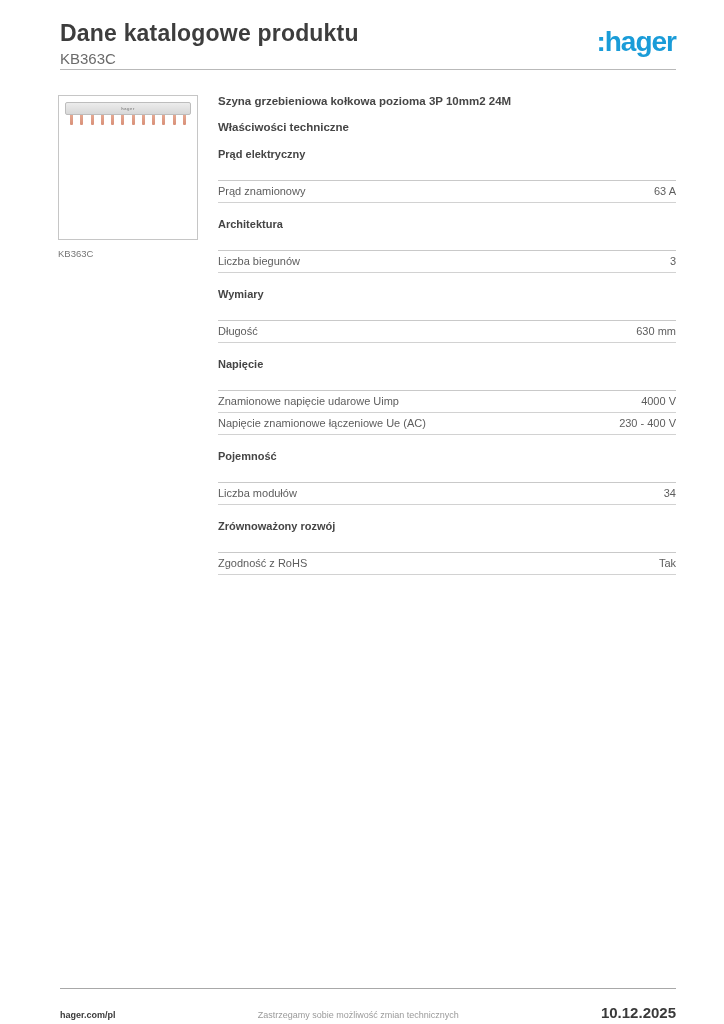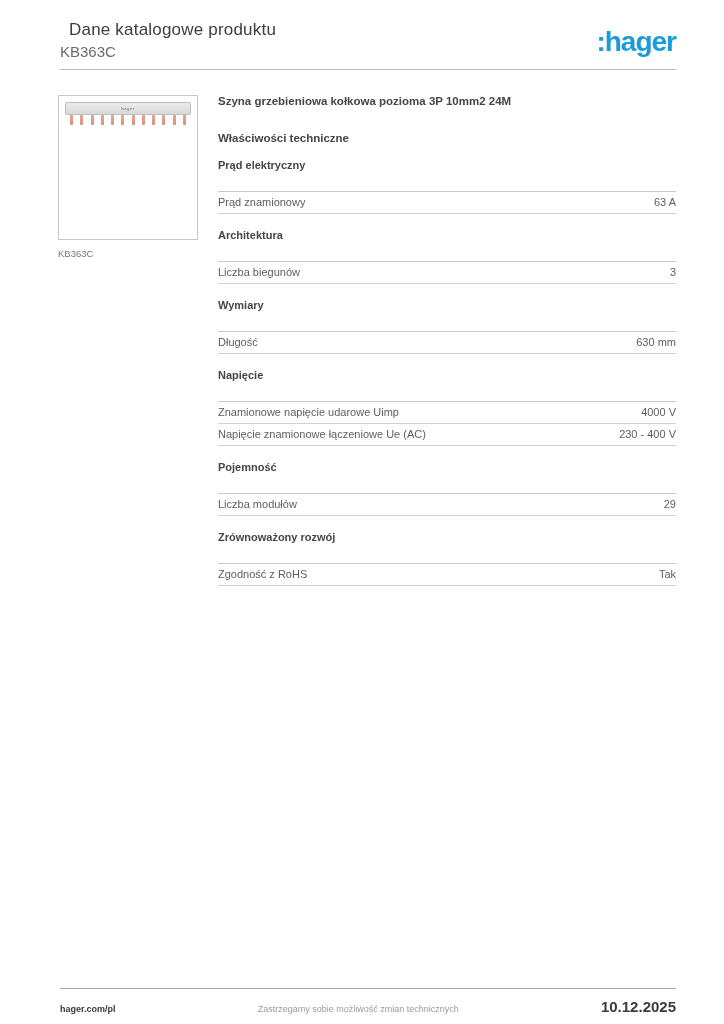--- a/index.html
+++ b/index.html
@@ -7,21 +7,21 @@
   body { font-family:"Liberation Sans", sans-serif; }
   .page {
     position:relative;
     width:724px; height:1024px;
     background:#ffffff;
     overflow:hidden;
   }
 
   
   .header { position:absolute; top:20px; left:60px; right:48px; }
-  .doc-title { font-size:17px; font-weight:normal; color:#3d3d3d; letter-spacing:0.2px;margin-left:9px; }
+  .doc-title { font-size:23px; font-weight:bold; color:#3d3d3d; letter-spacing:0.2px; }
   .doc-code  { font-size:15px; color:#6b6b6b; margin-top:3px; }
   .logo {
     position:absolute; top:6px; right:0;
     font-size:28px; font-weight:bold; color:#1a9cd8;
     letter-spacing:-1px;
   }
   .header-rule {
     position:absolute; top:69px; left:60px; right:48px;
     border-top:1px solid #b9b9b9;
   }
@@ -56,21 +56,21 @@
   }
   .pin {
     width:3px; height:10px;
     background:linear-gradient(#e5a892,#d89078);
     border-radius:0 0 1px 1px;
   }
   .image-caption { margin-top:8px; font-size:9.5px; color:#767676; }
 
   .right-col { flex:1; margin-left:20px; }
   .product-name { font-size:11.5px; font-weight:bold; color:#464646; line-height:1.2; }
-  .section-title { font-size:11.5px; font-weight:bold; color:#464646; margin-top:23px; }
+  .section-title { font-size:11.5px; font-weight:bold; color:#464646; margin-top:12px; }
 
   
   .spec-group { margin-top:15px; }
   .spec-group-title {
     font-size:11px; font-weight:bold; color:#454545;
     padding-bottom:20px;
     border-bottom:1px solid #c9c9c9;
   }
   .spec-row {
     display:flex; justify-content:space-between; align-items:baseline;
@@ -78,21 +78,21 @@
     padding:4px 0 5px 0;
     border-bottom:1px solid #d2d2d2;
   }
   .spec-label { text-align:left; }
   .spec-value { white-space:nowrap; padding-left:12px; }
 
   
   .footer {
     position:absolute; top:988px; left:60px; right:48px;
     border-top:1px solid #a8a8a8;
-    padding-top:9px;
+    padding-top:15px;
     display:flex; justify-content:space-between; align-items:baseline;
   }
   .footer-site { font-size:9px; font-weight:bold; color:#3a3a3a; }
   .footer-disclaimer { font-size:9px; color:#9a9a9a; }
   .footer-date { font-size:15px; font-weight:bold; color:#3a3a3a; }
 </style>
 </head>
 <body>
 
 <div class="page">
@@ -162,21 +162,21 @@
             </div>
             <div class="spec-row">
               <span class="spec-label">Napięcie znamionowe łączeniowe Ue (AC)</span>
               <span class="spec-value">230 - 400 V</span>
             </div>
           </div>
           <div class="spec-group">
             <div class="spec-group-title">Pojemność</div>
             <div class="spec-row">
               <span class="spec-label">Liczba modułów</span>
-              <span class="spec-value">29</span>
+              <span class="spec-value">34</span>
             </div>
           </div>
           <div class="spec-group">
             <div class="spec-group-title">Zrównoważony rozwój</div>
             <div class="spec-row">
               <span class="spec-label">Zgodność z RoHS</span>
               <span class="spec-value">Tak</span>
             </div>
           </div>
         </div>

